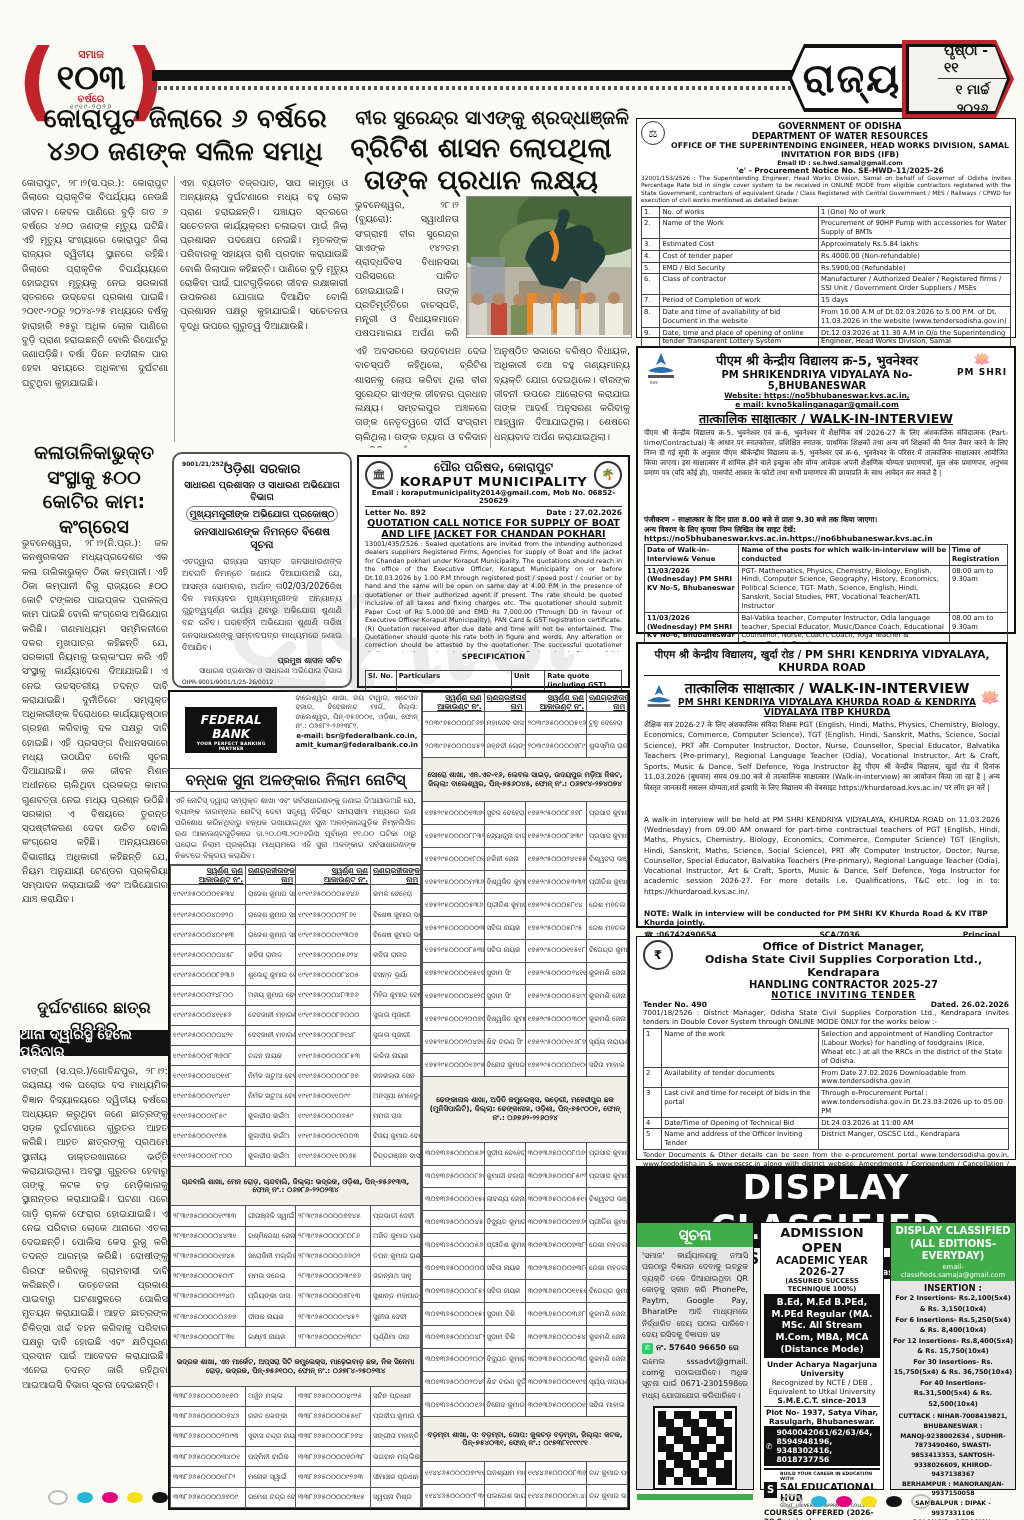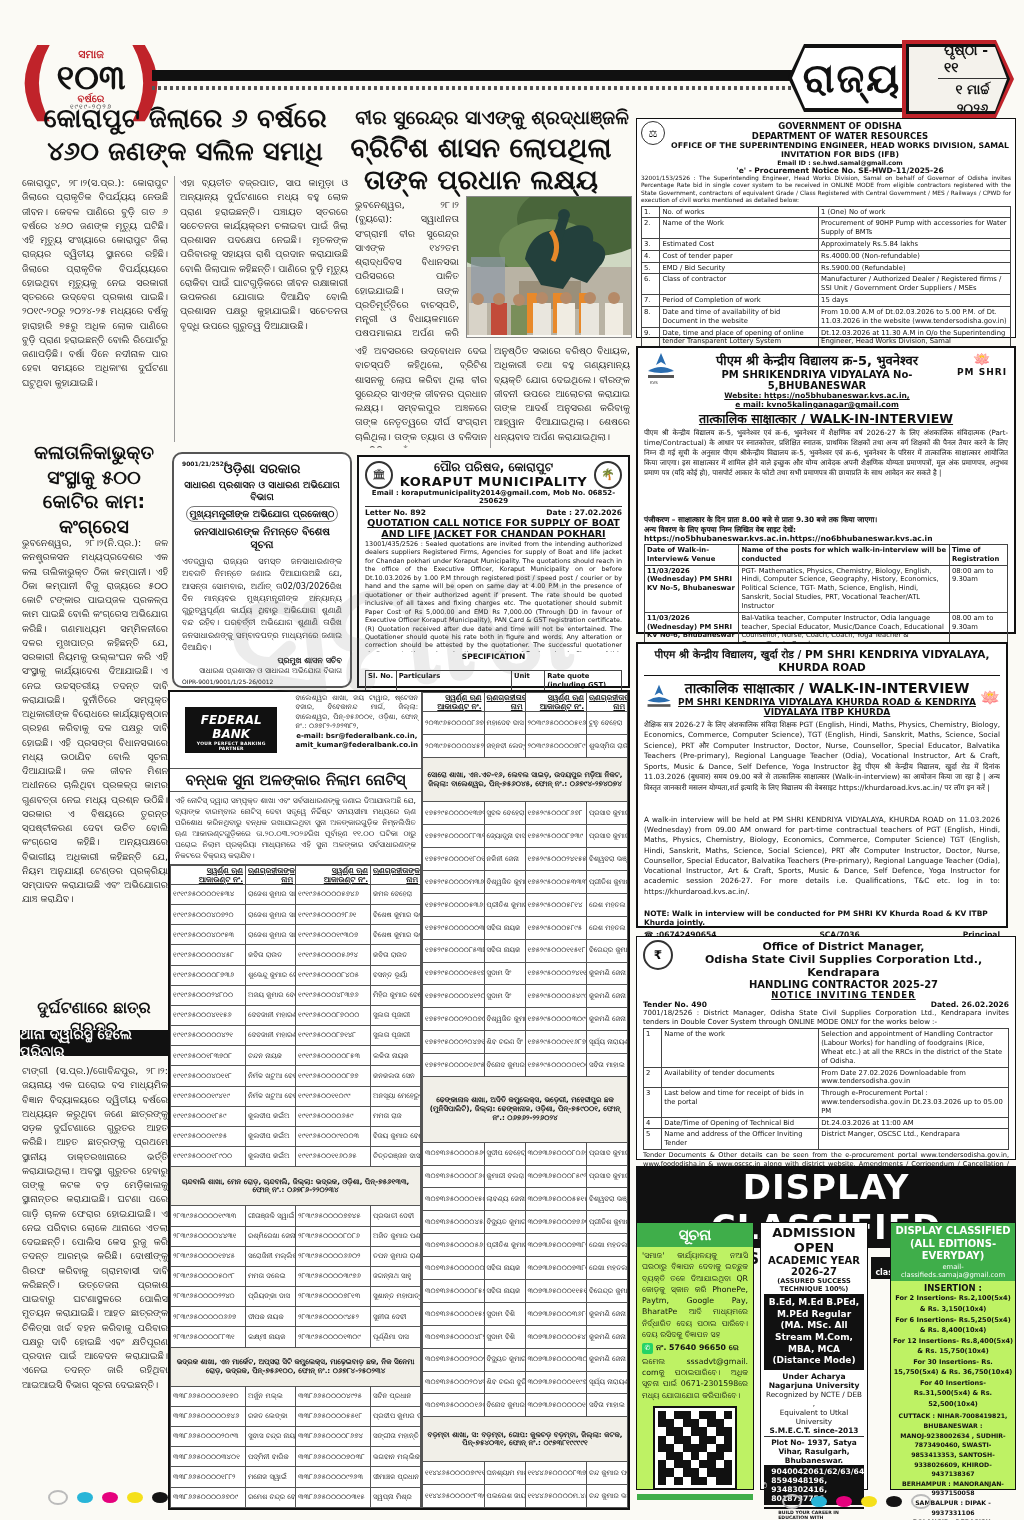--- a/index.html
+++ b/index.html
@@ -50,21 +50,21 @@
   .boxed-round{border:2.5px solid #555;border-radius:10px;background:#fff;box-sizing:border-box;}
   table{border-collapse:collapse;}
   .ntable{width:100%;table-layout:fixed;}
   .ntable td,.ntable th{border:1px solid #444;padding:1px 2px;vertical-align:top;font-size:6.8px;line-height:1.3;text-align:left;}
   .fed-grid{display:grid;grid-template-columns:252px 1fr;height:100%;}
   .fed-table{width:100%;height:100%;table-layout:fixed;font-size:7px;}
   .fed-table td,.fed-table th{border:1px solid #555;padding:0 2px;overflow:hidden;white-space:nowrap;line-height:1.2;}
   .fed-table th{font-size:7.5px;text-align:right;white-space:normal;text-decoration:underline;}
   .fed-table td.branch{text-align:center;font-weight:bold;white-space:normal;font-size:7.2px;background:#f1efe8;}
   .gr-head{background:#3fae4a;color:#fff;font-weight:900;text-align:center;}
-  .ad-col{box-sizing:border-box;border:1.5px solid #111;background:#bef264;}
+  .ad-col{box-sizing:border-box;border:1.5px solid #111;background:#e5e5e5;}
   .blkbox{background:#111;color:#fff;text-align:center;font-weight:bold;}
   .dots{display:flex;gap:9px;align-items:center;}
   .dot{width:16px;height:11px;border-radius:50%;}
   .qr{display:grid;grid-template-columns:repeat(9,1fr);grid-auto-rows:1fr;width:74px;height:74px;background:#fff;border:2px solid #111;padding:3px;}
   .qr i{background:#111;}
   .qr i.w{background:#fff;}
   .phone-chip{background:#111;color:#fff;font-weight:900;display:flex;align-items:center;justify-content:center;gap:4px;}
 </style>
 </head>
 <body>
@@ -824,21 +824,21 @@
             <td>Name of the work</td>
             <td>Selection and appointment of Handling Contractor (Labour Works) for handling of foodgrains (Rice, Wheat etc.) at all the RRCs in the district of the State of Odisha.</td>
           </tr>
           <tr>
             <td>2</td>
             <td>Availability of tender documents</td>
             <td>From Date 27.02.2026 Downloadable from www.tendersodisha.gov.in</td>
           </tr>
           <tr>
             <td>3</td>
-            <td>Last below and time for receipt of bids in the portal</td>
+            <td>Last civil and time for receipt of bids in the portal</td>
             <td>Through e-Procurement Portal : www.tendersodisha.gov.in Dt.23.03.2026 up to 05.00 PM</td>
           </tr>
           <tr>
             <td>4</td>
             <td>Date/Time of Opening of Technical Bid</td>
             <td>Dt.24.03.2026 at 11:00 AM</td>
           </tr>
           <tr>
             <td>5</td>
             <td>Name and address of the Officer Inviting Tender</td>
@@ -952,21 +952,21 @@
           <i></i>
           <i></i>
           <i class="w"></i>
           <i></i>
           <i></i>
       </div>
     </div>
     <div style="height:6px;background:#3fae4a;margin-top:4px;"></div>
   </div>
 
-  <div class="abs ad-col" style="left:760px;top:1222px;width:108px;height:268px;background:#fff;padding:2px 3px;box-sizing:border-box;">
+  <div class="abs ad-col" style="left:760px;top:1222px;width:124px;height:268px;background:#fff;padding:2px 3px;box-sizing:border-box;">
     <div class="ctr b" style="font-size:13px;">ADMISSION OPEN</div>
     <div class="ctr b" style="font-size:10px;">ACADEMIC YEAR 2026-27</div>
     <div class="ctr b" style="font-size:6.6px;">(ASSURED SUCCESS TECHNIQUE 100%)</div>
     <div class="blkbox" style="font-size:9px;padding:3px 2px;line-height:1.3;margin-top:1px;">B.Ed, M.Ed B.PEd, M.PEd Regular (MA. MSc. All Stream M.Com, MBA, MCA (Distance Mode)</div>
     <div class="ctr b" style="font-size:7.6px;margin-top:2px;">Under Acharya Nagarjuna University</div>
     <div class="ctr" style="font-size:7.2px;">Recognized by NCTE / DEB ,</div>
     <div class="ctr" style="font-size:7.2px;">Equivalent to Utkal University</div>
     <div class="ctr b" style="font-size:7.4px;border-bottom:1px solid #333;padding-bottom:1px;">S.M.E.C.T. since-2013</div>
     <div class="ctr b" style="font-size:7.4px;margin-top:1px;">Plot No- 1937, Satya Vihar, Rasulgarh, Bhubaneswar.</div>
     <div class="phone-chip" style="font-size:7.6px;padding:2px;">

